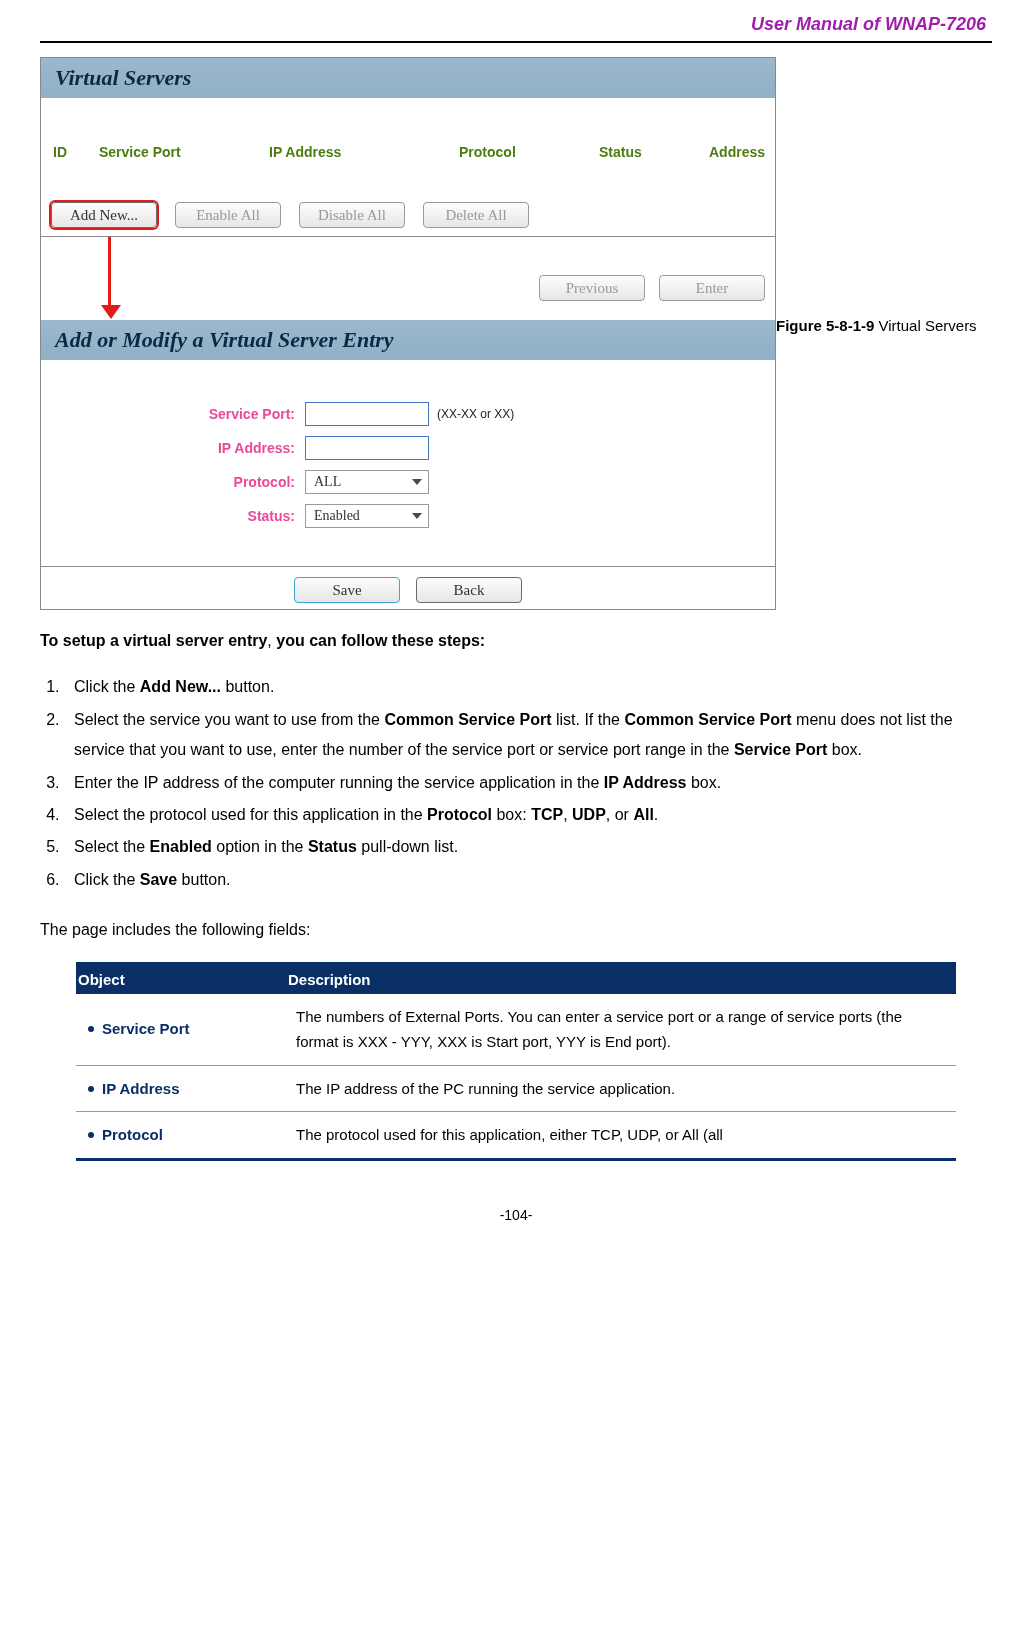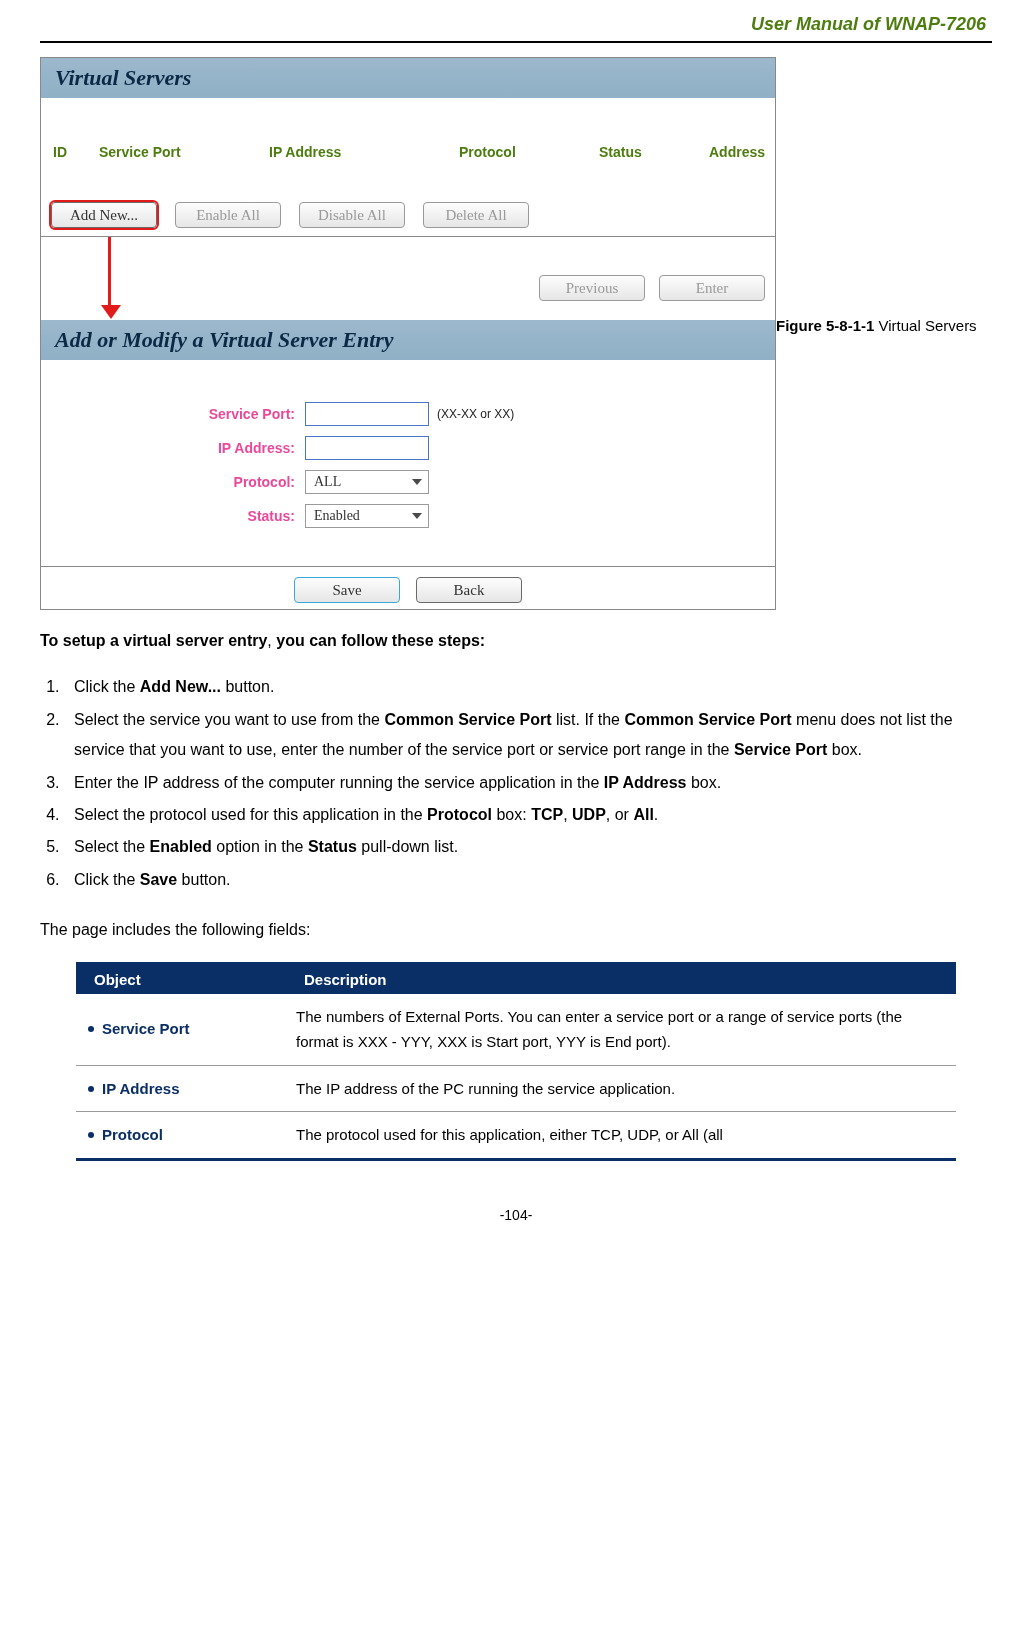--- a/index.html
+++ b/index.html
@@ -12,21 +12,21 @@
     width: 1032px;
   }
   .page {
     padding: 0 40px 40px 40px;
     position: relative;
   }
   .header-title {
     text-align: right;
     font-style: italic;
     font-weight: bold;
-    color: #4d7c0f;
+    color: #a21caf;
     font-size: 18px;
     padding: 14px 46px 6px 0;
   }
   .header-rule {
     border: none;
     border-top: 2px solid #000;
     margin: 0 40px 14px 40px;
   }
   .figure-wrap {
     display: flex;
@@ -190,21 +190,21 @@
     width: 100%;
     border-collapse: collapse;
     border-top: 3px solid #0a2f66;
     border-bottom: 3px solid #0a2f66;
   }
   .field-table th {
     background: #0a2f66;
     color: #fff;
     font-weight: bold;
     text-align: left;
-    padding: 6px 18px;
+    padding: 6px 2px;
     font-size: 15px;
   }
   .field-table td {
     border-bottom: 1px solid #9a9a9a;
     padding: 10px 10px;
     vertical-align: middle;
     font-size: 15px;
     line-height: 1.7;
   }
   .field-table tr:last-child td { border-bottom: none; }
@@ -288,21 +288,21 @@
           </div>
         </div>
       </div>
       <div class="save-row">
         <div class="btn save">Save</div>
         <div class="btn active">Back</div>
       </div>
     </div>
 
     <div class="figure-caption">
-      <b>Figure 5-8-1-1</b><span> Virtual Servers</span>
+      <b>Figure 5-8-1-9</b><span> Virtual Servers</span>
     </div>
   </div>
 
   <div class="body-text">
     <p>
       <span class="lead-bold">To setup a virtual server entry</span><span>, </span><span class="lead-bold">you can follow these steps:</span>
     </p>
     <ol class="steps">
       <li><span>Click the </span><b>Add New...</b><span> button.</span></li>
       <li><span>Select the service you want to use from the </span><b>Common Service Port</b><span> list. If the </span><b>Common Service Port</b><span> menu does not list the service that you want to use, enter the number of the service port or service port range in the </span><b>Service Port</b><span> box.</span></li>

